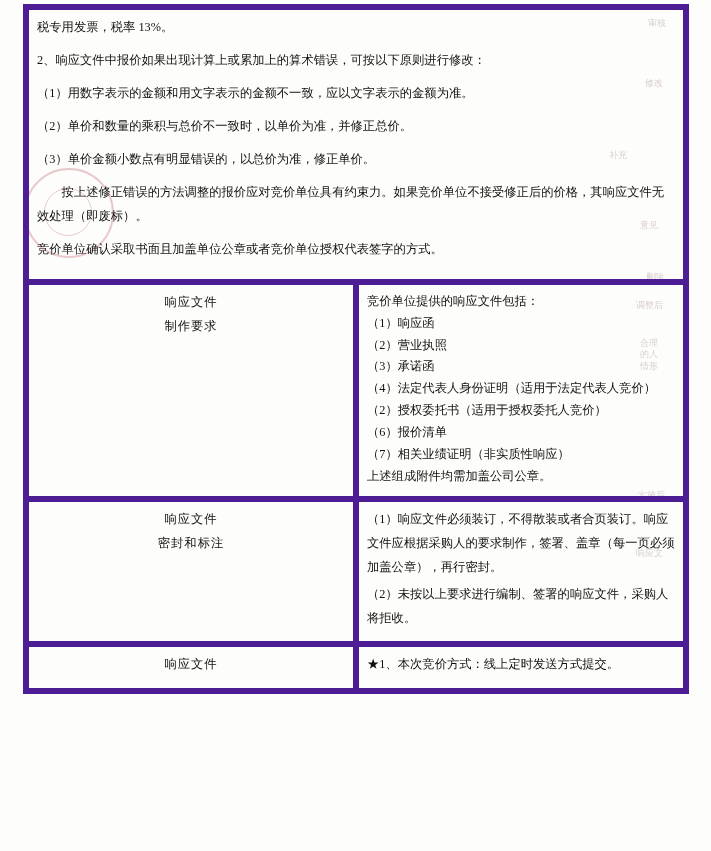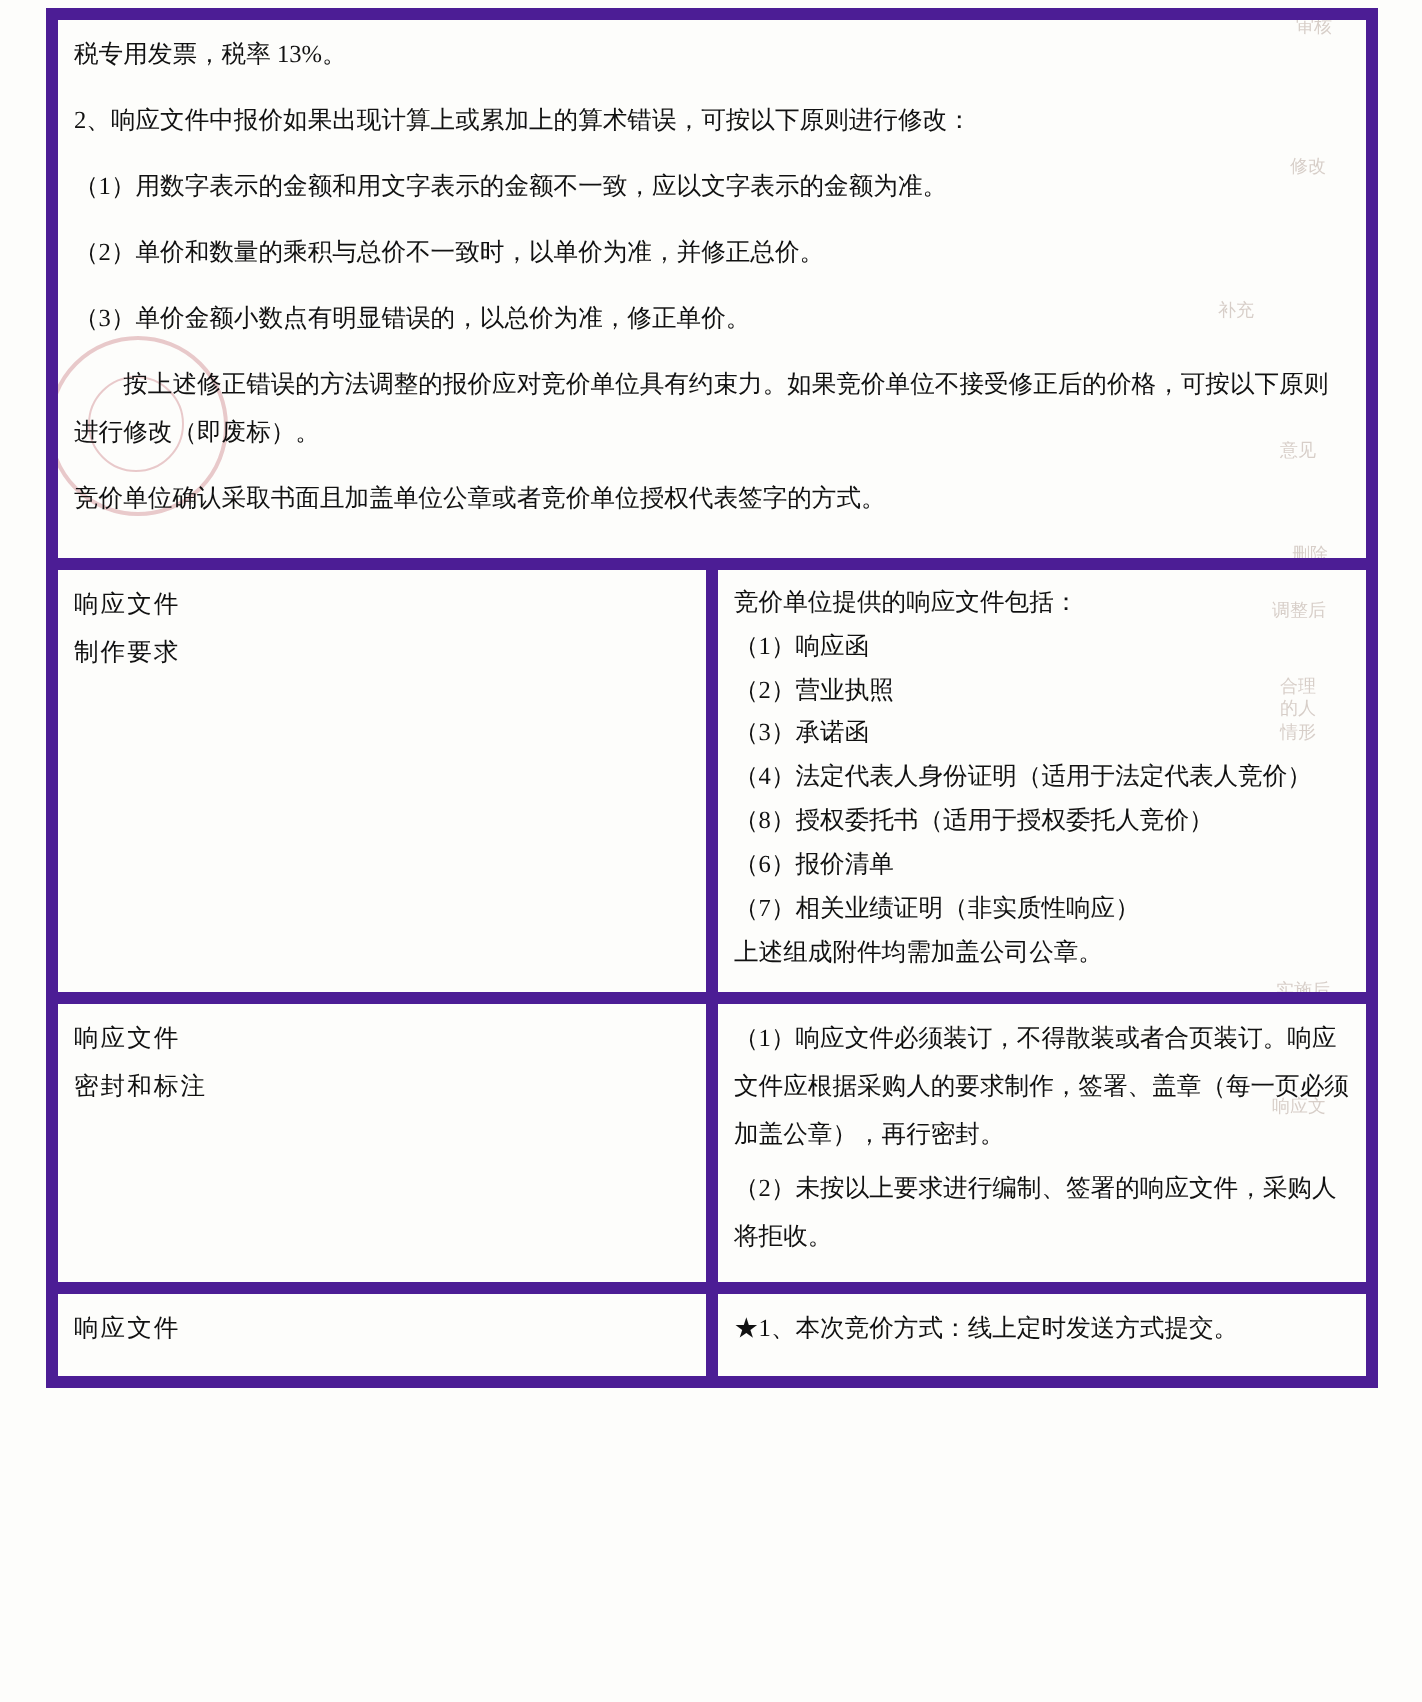--- a/index.html
+++ b/index.html
@@ -54,40 +54,41 @@
   }
   table.doc td{
     border:6px solid #4c1d95;
     vertical-align:top;
     padding:6px 8px 8px 8px;
     font-size:12.3px;
     line-height:1.95;
   }
   td.label{
     width:118px;
+    text-align:center;
     vertical-align:middle;
     padding:8px 4px;
     line-height:2.2;
   }
   td.label .l1,td.label .l2{display:block;letter-spacing:1px;}
   td.body{ padding-left:10px; }
   .p{ margin:0 0 3px 0; }
   .indent{ text-indent:2em; }
   .tight{ line-height:1.72; margin:0; }
   .list .tight{ line-height:1.78; }
   .firstcell{ line-height:2.5; padding-top:8px; }
   .firstcell .p{ margin-bottom:9px; }
 </style>
 </head>
 <body>
 
 <div class="page">
 
   <div class="bg-marks">
-    <div class="mark" style="left:648px;top:8px;text-align:center;">审核</div>
+    <div class="mark" style="left:648px;top:18px;text-align:center;">审核</div>
     <div class="mark" style="left:645px;top:78px;">修改</div>
     <div class="mark" style="left:609px;top:150px;">补充</div>
     <div class="mark" style="left:640px;top:220px;">意见</div>
     <div class="mark" style="left:646px;top:272px;">删除</div>
     <div class="mark" style="left:636px;top:300px;">调整后</div>
     <div class="mark" style="left:640px;top:338px;text-align:right;">合理
 的人
 情形</div>
     <div class="mark" style="left:638px;top:490px;">实施后</div>
     <div class="mark" style="left:636px;top:548px;">响应文</div>
@@ -96,37 +97,37 @@
 
   <table class="doc">
     <tbody>
       <tr>
         <td class="body firstcell" colspan="2">
           <p class="p">税专用发票，税率 13%。</p>
           <p class="p">2、响应文件中报价如果出现计算上或累加上的算术错误，可按以下原则进行修改：</p>
           <p class="p">（1）用数字表示的金额和用文字表示的金额不一致，应以文字表示的金额为准。</p>
           <p class="p">（2）单价和数量的乘积与总价不一致时，以单价为准，并修正总价。</p>
           <p class="p">（3）单价金额小数点有明显错误的，以总价为准，修正单价。</p>
-          <p class="p indent">按上述修正错误的方法调整的报价应对竞价单位具有约束力。如果竞价单位不接受修正后的价格，可按以下原则进行修改（即废标）。</p>
+          <p class="p indent">按上述修正错误的方法调整的报价应对竞价单位具有约束力。如果竞价单位不接受修正后的价格，其响应文件无效处理（即废标）。</p>
           <p class="p">竞价单位确认采取书面且加盖单位公章或者竞价单位授权代表签字的方式。</p>
         </td>
       </tr>
 
       <tr>
         <td class="label">
           <span class="l1">响应文件</span>
           <span class="l2">制作要求</span>
         </td>
         <td class="body list">
           <p class="tight">竞价单位提供的响应文件包括：</p>
           <p class="tight">（1）响应函</p>
           <p class="tight">（2）营业执照</p>
           <p class="tight">（3）承诺函</p>
           <p class="tight">（4）法定代表人身份证明（适用于法定代表人竞价）</p>
-          <p class="tight">（8）授权委托书（适用于授权委托人竞价）</p>
+          <p class="tight">（2）授权委托书（适用于授权委托人竞价）</p>
           <p class="tight">（6）报价清单</p>
           <p class="tight">（7）相关业绩证明（非实质性响应）</p>
           <p class="tight">上述组成附件均需加盖公司公章。</p>
         </td>
       </tr>
 
       <tr>
         <td class="label">
           <span class="l1">响应文件</span>
           <span class="l2">密封和标注</span>

